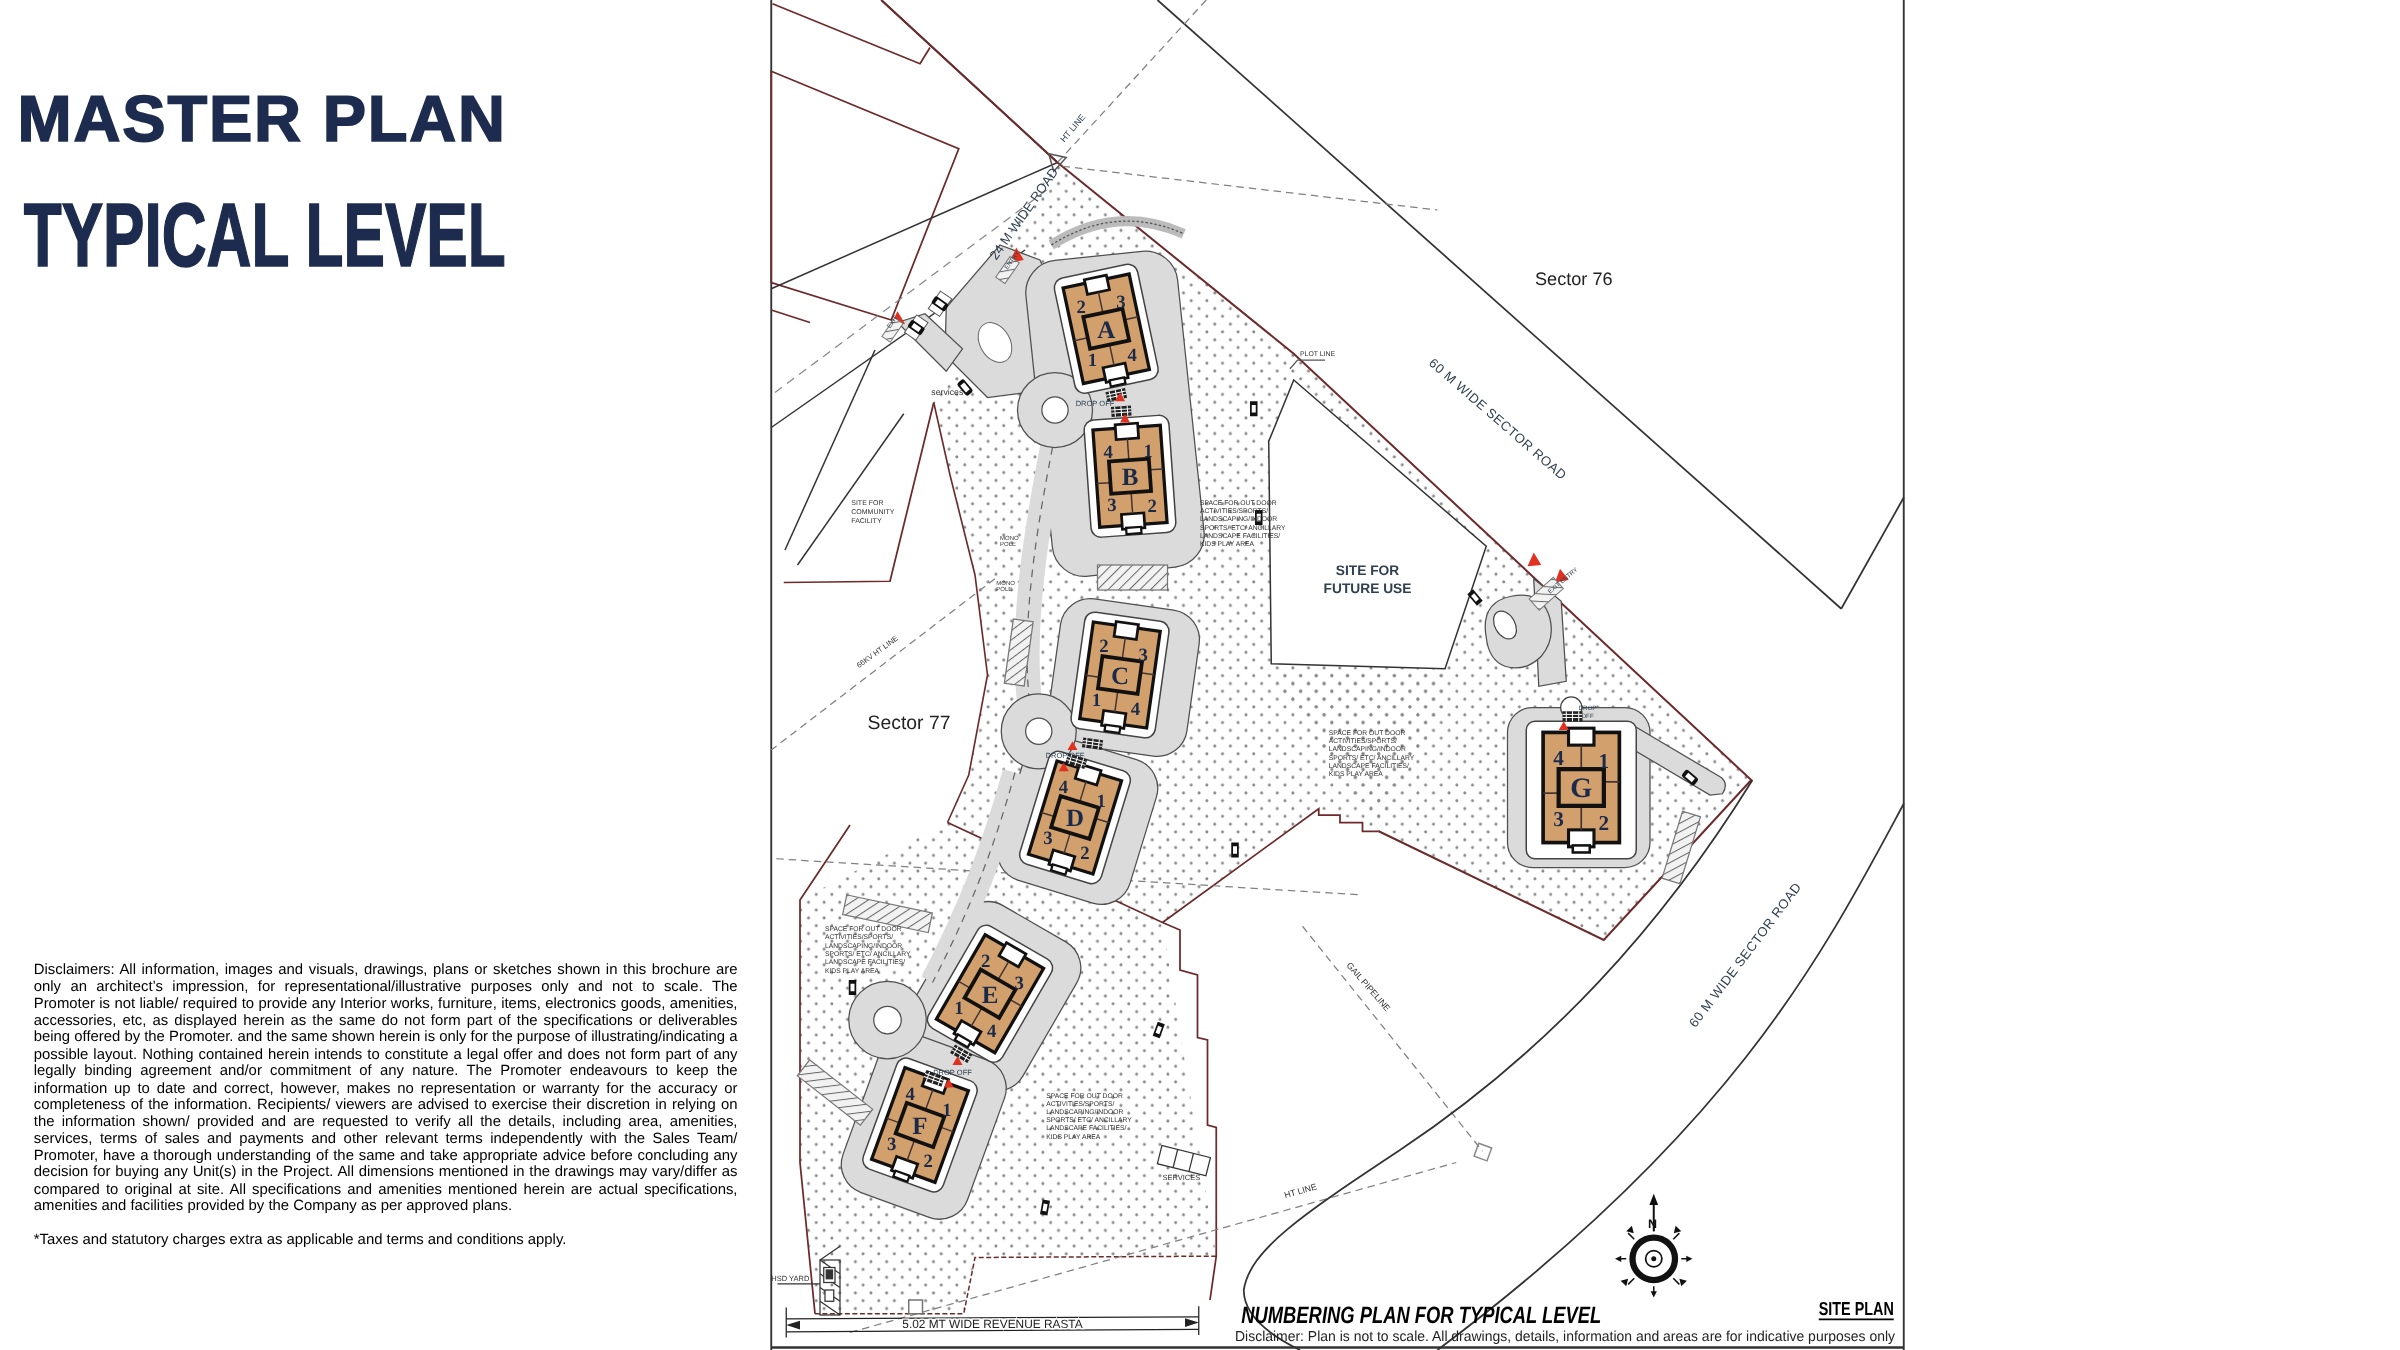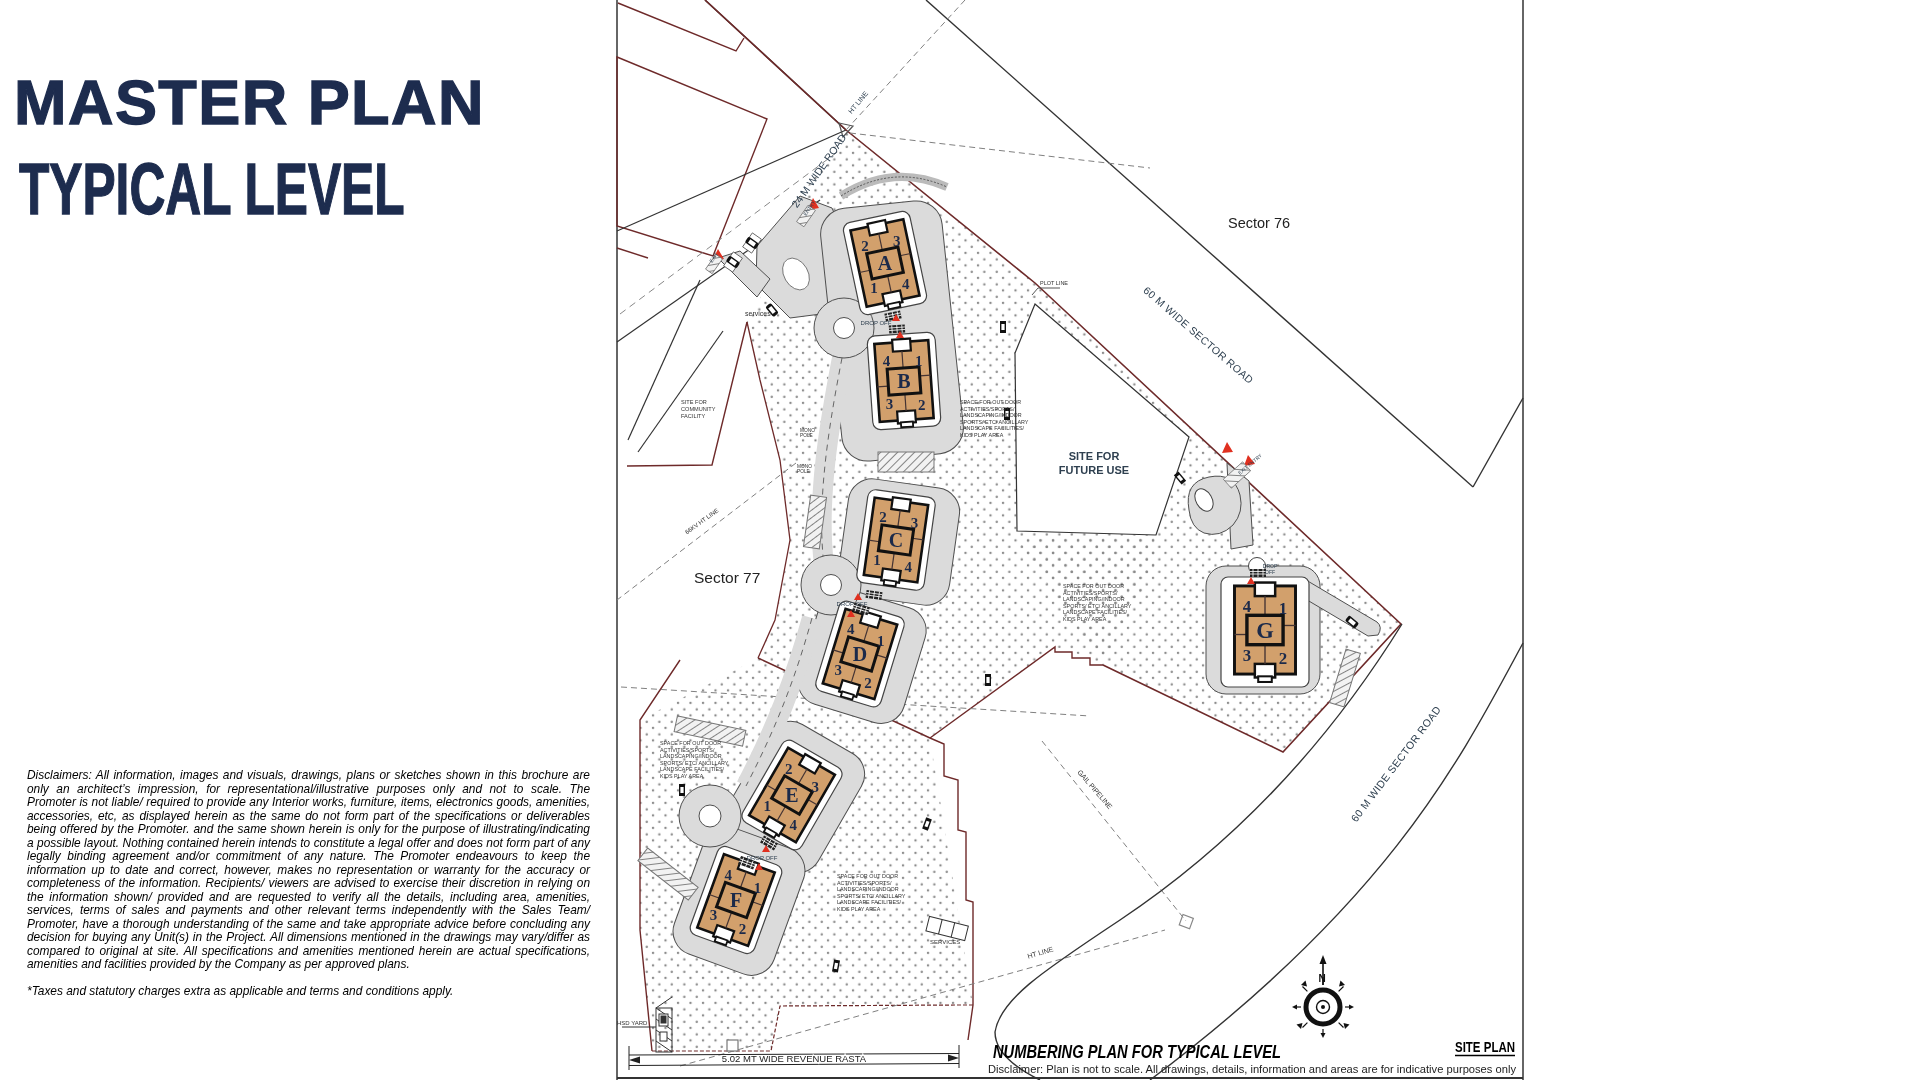--- a/index.html
+++ b/index.html
@@ -1,19 +1,19 @@
 <!DOCTYPE html>
 <html><head>
 <meta charset="utf-8">
 <style>
   html,body{margin:0;padding:0;width:1920px;height:1080px;background:#fff;overflow:hidden;}
   body{font-family:"Liberation Sans", sans-serif;position:relative;}
-  .t1{position:absolute;left:14px;top:66px;font-size:63px;font-weight:bold;color:#1d2c4e;letter-spacing:1.45px;-webkit-text-stroke:1.3px #1d2c4e;}
+  .t1{position:absolute;left:14px;top:66px;font-size:52px;font-weight:bold;color:#1d2c4e;letter-spacing:1.45px;-webkit-text-stroke:1.3px #1d2c4e;}
   .t2{position:absolute;left:19px;top:148px;font-size:72px;font-weight:bold;color:#1d2c4e;letter-spacing:0;transform:scaleX(0.69);transform-origin:0 0;-webkit-text-stroke:1.3px #1d2c4e;}
-  .disc{position:absolute;left:27px;top:769px;width:563px;font-size:11.9px;line-height:13.5px;color:#000;text-align:justify;font-style:italic;}
+  .disc{position:absolute;left:27px;top:769px;width:563px;font-size:11.9px;line-height:13.5px;color:#000;text-align:justify;}
   .disc p{margin:0 0 13px 0;}
 </style>
 </head>
 <body>
 <div class="t1">MASTER PLAN</div>
 <div class="t2">TYPICAL LEVEL</div>
 <div class="disc">
 <p>Disclaimers: All information, images and visuals, drawings, plans or sketches shown in this brochure are only an architect’s impression, for representational/illustrative purposes only and not to scale. The Promoter is not liable/ required to provide any Interior works, furniture, items, electronics goods, amenities, accessories, etc, as displayed herein as the same do not form part of the specifications or deliverables being offered by the Promoter. and the same shown herein is only for the purpose of illustrating/indicating a possible layout. Nothing contained herein intends to constitute a legal offer and does not form part of any legally binding agreement and/or commitment of any nature. The Promoter endeavours to keep the information up to date and correct, however, makes no representation or warranty for the accuracy or completeness of the information. Recipients/ viewers are advised to exercise their discretion in relying on the information shown/ provided and are requested to verify all the details, including area, amenities, services, terms of sales and payments and other relevant terms independently with the Sales Team/ Promoter, have a thorough understanding of the same and take appropriate advice before concluding any decision for buying any Unit(s) in the Project. All dimensions mentioned in the drawings may vary/differ as compared to original at site. All specifications and amenities mentioned herein are actual specifications, amenities and facilities provided by the Company as per approved plans.</p>
 <p>*Taxes and statutory charges extra as applicable and terms and conditions apply.</p>
 </div>

